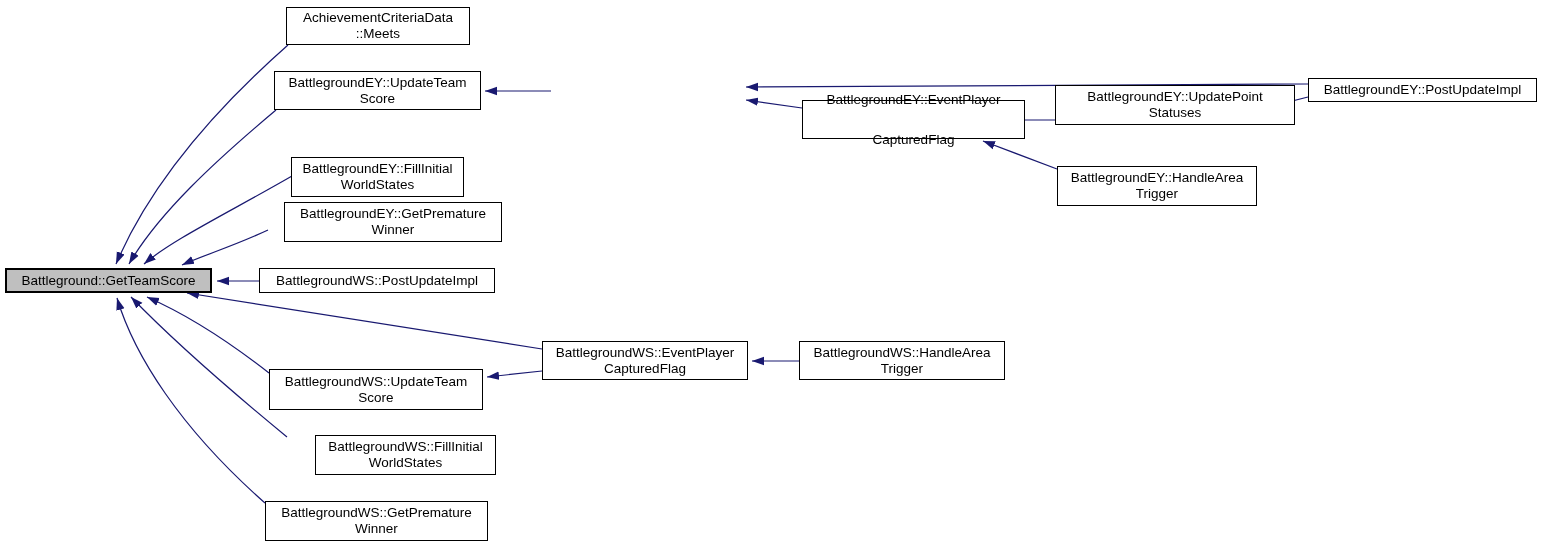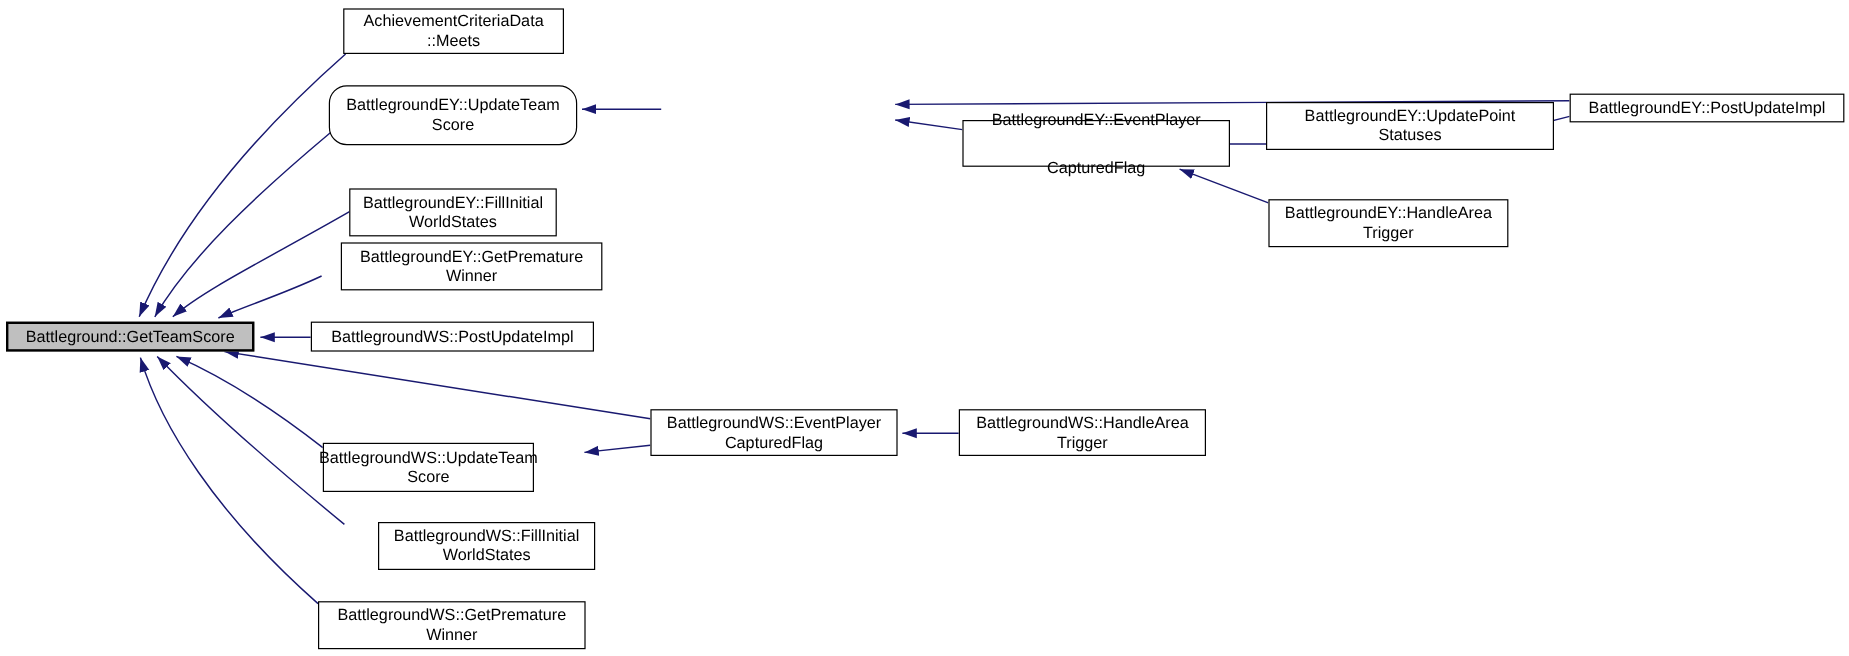--- a/index.html
+++ b/index.html
@@ -65,21 +65,21 @@
     <path class="edge" d="M 1057,169 L 983,141" marker-end="url(#arrow)"></path>
     <path class="edge" d="M 799,361 L 752,361" marker-end="url(#arrow)"></path>
     <path class="edge" d="M 542,371 L 487,377" marker-end="url(#arrow)"></path>
   </svg>
 
   <div class="node" style="left:286px;top:7px;width:184px;height:38px;">
     <span>AchievementCriteriaData</span>
     <span>::Meets</span>
   </div>
 
-  <div class="node" style="left:274px;top:71px;width:207px;height:50px;border-radius:15px;">
+  <div class="node" style="left:274px;top:71px;width:207px;height:39px;">
     <span>BattlegroundEY::UpdateTeam</span>
     <span>Score</span>
   </div>
 
   <div class="node" style="left:291px;top:136px;width:173px;height:40px;margin-top:21px;">
     <span>BattlegroundEY::FillInitial</span>
     <span>WorldStates</span>
   </div>
 
   <div class="node" style="left:268px;top:202px;width:218px;height:40px;margin-left:16px;">
@@ -88,21 +88,21 @@
   </div>
 
   <div class="node focus" style="left:5px;top:268px;width:207px;height:25px;">
     <span>Battleground::GetTeamScore</span>
   </div>
 
   <div class="node" style="left:259px;top:268px;width:236px;height:25px;">
     <span>BattlegroundWS::PostUpdateImpl</span>
   </div>
 
-  <div class="node" style="left:269px;top:369px;width:176px;height:41px;">
+  <div class="node" style="left:269px;top:369px;width:214px;height:41px;">
     <span>BattlegroundWS::UpdateTeam</span>
     <span>Score</span>
   </div>
 
   <div class="node" style="left:287px;top:435px;width:181px;height:40px;margin-left:28px;">
     <span>BattlegroundWS::FillInitial</span>
     <span>WorldStates</span>
   </div>
 
   <div class="node" style="left:265px;top:501px;width:223px;height:40px;">

